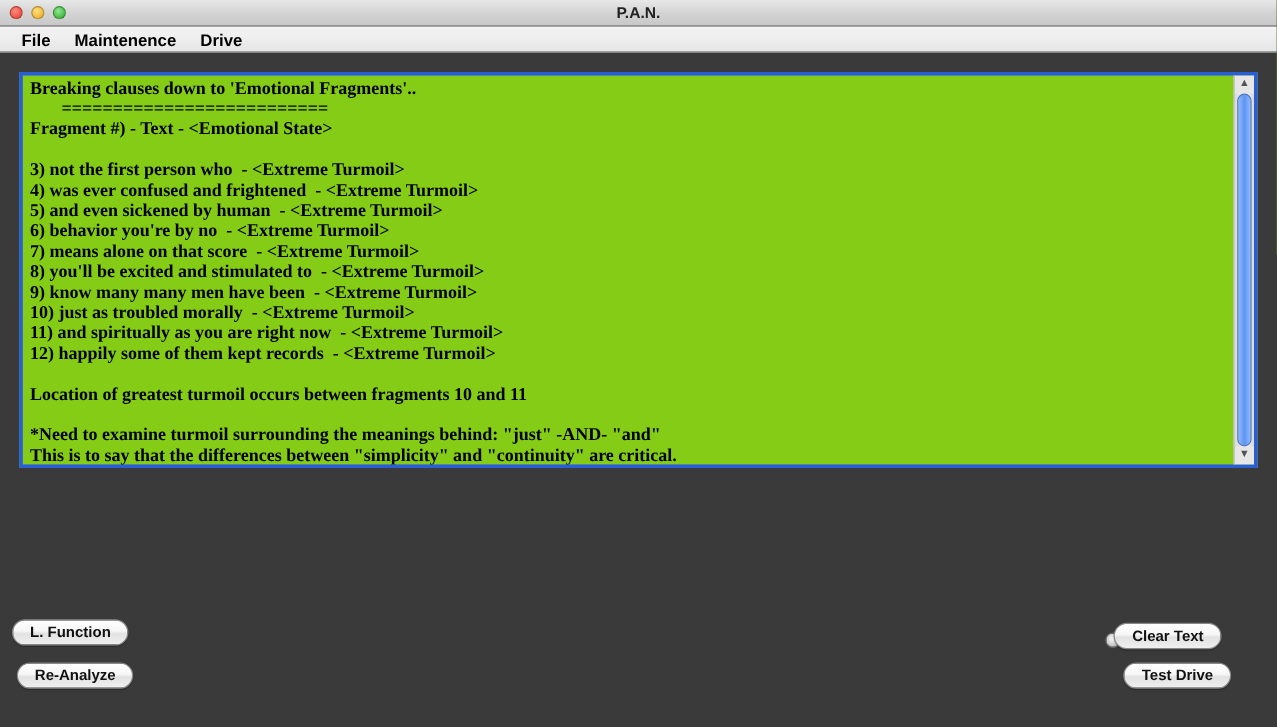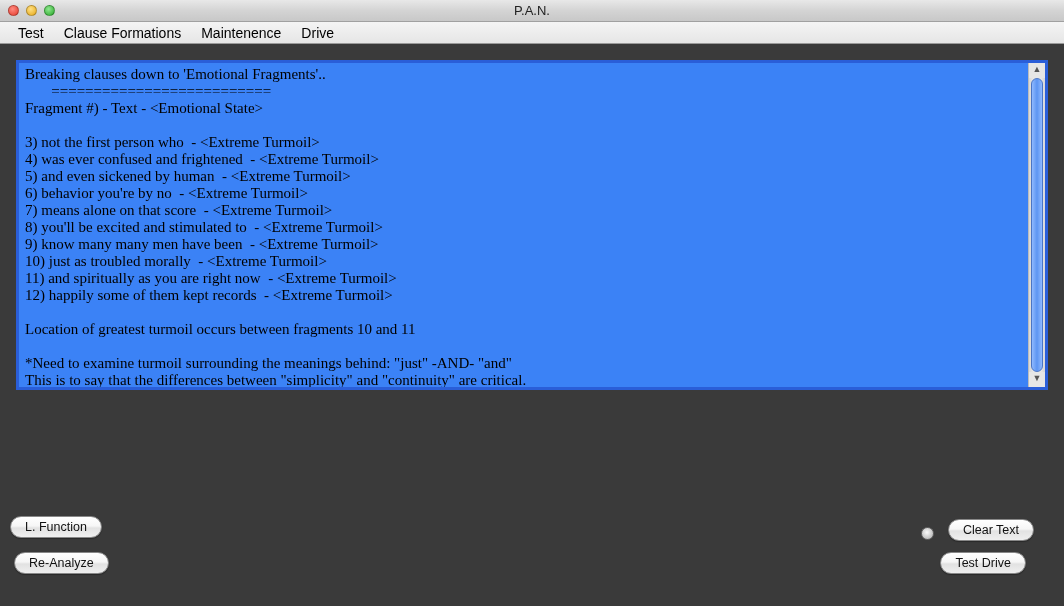--- a/index.html
+++ b/index.html
@@ -1,15 +1,15 @@
 <!DOCTYPE html>
 <html><head>
   <meta charset="utf-8">
   <style>
-    * { box-sizing: border-box; margin: 0; padding: 0; }
+    * { box-sizing: border-box; margin: 0; padding: 0; font-weight: bold; }
     body {
       width: 1064px;
       height: 606px;
       background: #3a3a3a;
       font-family: "Lucida Grande", "Helvetica Neue", Arial, sans-serif;
       overflow: hidden;
     }
     .titlebar {
       height: 22px;
       background: linear-gradient(to bottom, #e8e8e8 0%, #d4d4d4 50%, #c8c8c8 100%);
@@ -54,21 +54,21 @@
     .menu-item {
       padding: 0 10px;
       cursor: default;
       line-height: 22px;
     }
     .content-area {
       padding: 16px 16px 0 16px;
     }
     .text-frame {
       border: 3px solid #2a5ed8;
-      background: #3b82f6;
+      background: #84cc16;
       height: 330px;
       display: flex;
       position: relative;
     }
     .text-view {
       flex: 1;
       padding: 3px 6px;
       font-family: "Times New Roman", Times, serif;
       font-size: 15px;
       line-height: 17px;
@@ -138,22 +138,21 @@
 <div class="titlebar">
   <div class="traffic-lights">
     <div class="light red"></div>
     <div class="light yellow"></div>
     <div class="light green"></div>
   </div>
   <div class="title-text">P.A.N.</div>
 </div>
 
 <div class="menubar">
-  <div class="menu-item">Test</div>
-  <div class="menu-item">Clause Formations</div>
+  <div class="menu-item">File</div>
   <div class="menu-item">Maintenence</div>
   <div class="menu-item">Drive</div>
 </div>
 
 <div class="content-area">
   <div class="text-frame">
     <div class="text-view"><span>Breaking clauses down to 'Emotional Fragments'..</span>
 <span>       ==========================</span>
 <span>Fragment #) - Text - &lt;Emotional State&gt;</span>
 <span></span>
@@ -179,15 +178,15 @@
       </div>
       <div class="scroll-btn">▼</div>
     </div>
   </div>
 </div>
 
 <div class="buttons-row">
   <button class="pill-btn" style="left:0; top:0;">L. Function</button>
   <button class="pill-btn" style="left:4px; top:36px;">Re-Analyze</button>
   <div class="status-dot" style="right:120px; top:11px;"></div>
-  <button class="pill-btn" style="right:20px; top:3px;">Clear Text</button>
+  <button class="pill-btn" style="right:36px; top:3px;">Clear Text</button>
   <button class="pill-btn" style="right:28px; top:36px;">Test Drive</button>
 </div>
 
 </body></html>

